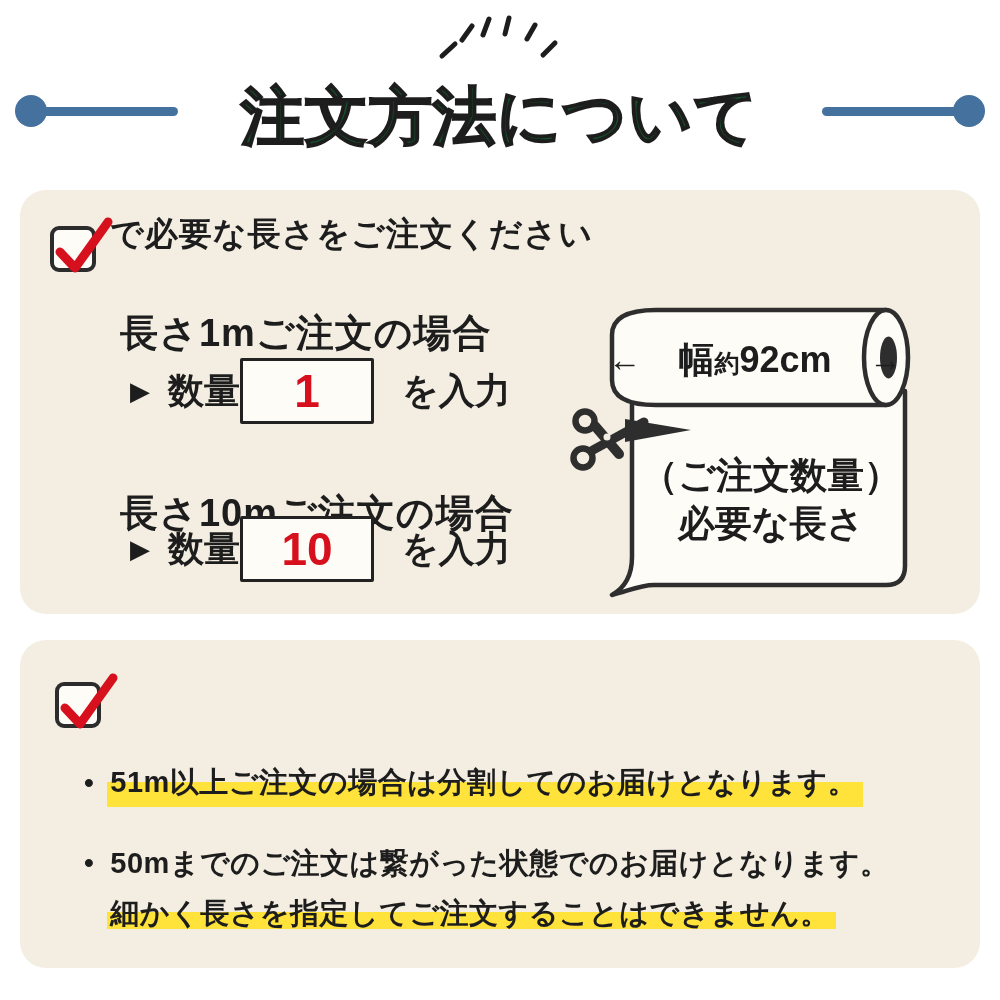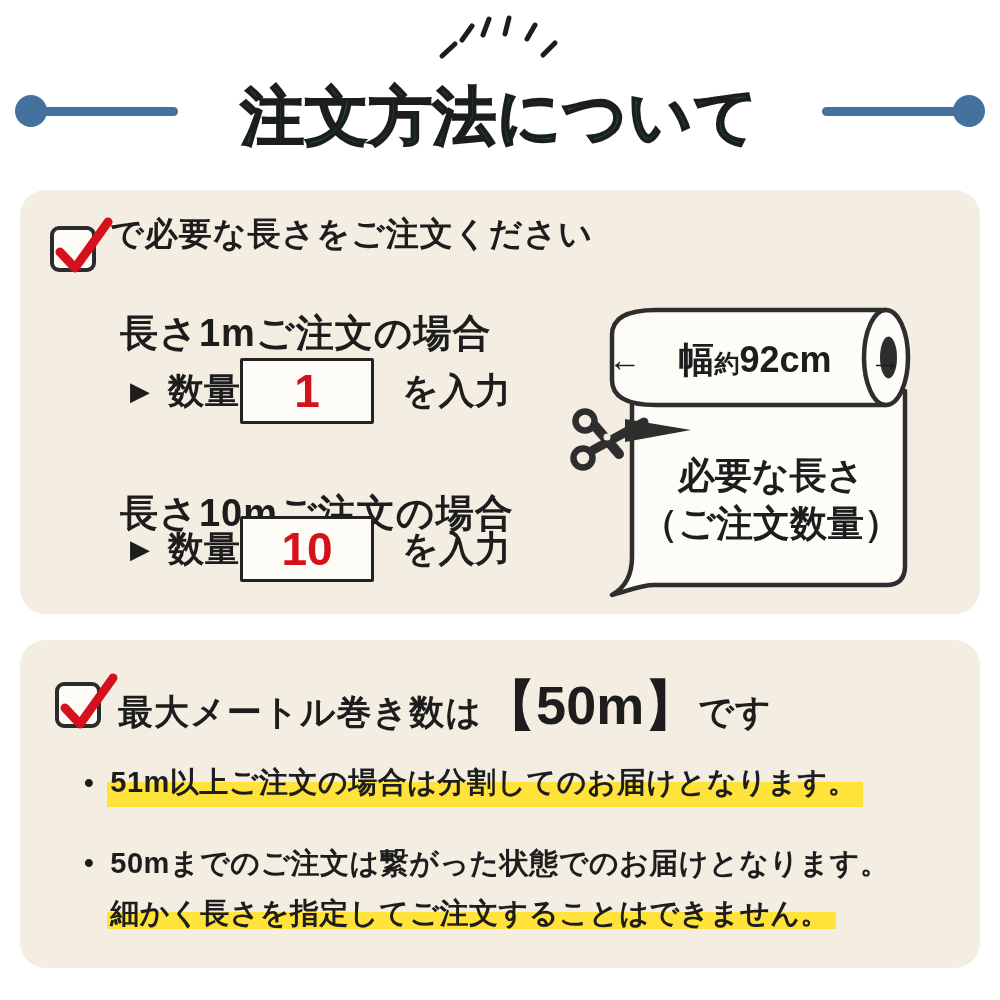--- a/index.html
+++ b/index.html
@@ -135,37 +135,32 @@
     </g>
   </svg>
 
   <div class="width-label">
     <span class="arr">←</span>
     <span class="txt"><span>幅</span><span class="approx">約</span><span>92cm</span></span>
     <span class="arr">→</span>
   </div>
 
   <div class="sheet-label">
+    <div>（ご注文数量）</div>
     <div>必要な長さ</div>
-    <div>（ご注文数量）</div>
   </div>
 
   <div class="panel" id="panel2"></div>
 
   <div class="cb" style="left:55px;top:682px;">
     <svg width="56" height="64">
       <polyline points="4,40 19,56 52,10" fill="none" stroke="#d7101d" stroke-width="9" stroke-linecap="round" stroke-linejoin="round"></polyline>
     </svg>
   </div>
 
-  <div class="h2row">
-    <span class="h2small">最大メートル巻き数は</span>
-    <span class="h2big">【50m】</span>
-    <span class="h2small">です</span>
-  </div>
 
   <div class="bullet" id="bullet1">
     <span class="marker">•</span>
     <span class="hl">51m以上ご注文の場合は分割してのお届けとなります。</span>
   </div>
 
   <div class="bullet" id="bullet2">
     <span class="marker">•</span>
     <span>
       <span>50mまでのご注文は繋がった状態でのお届けとなります。</span><br>

